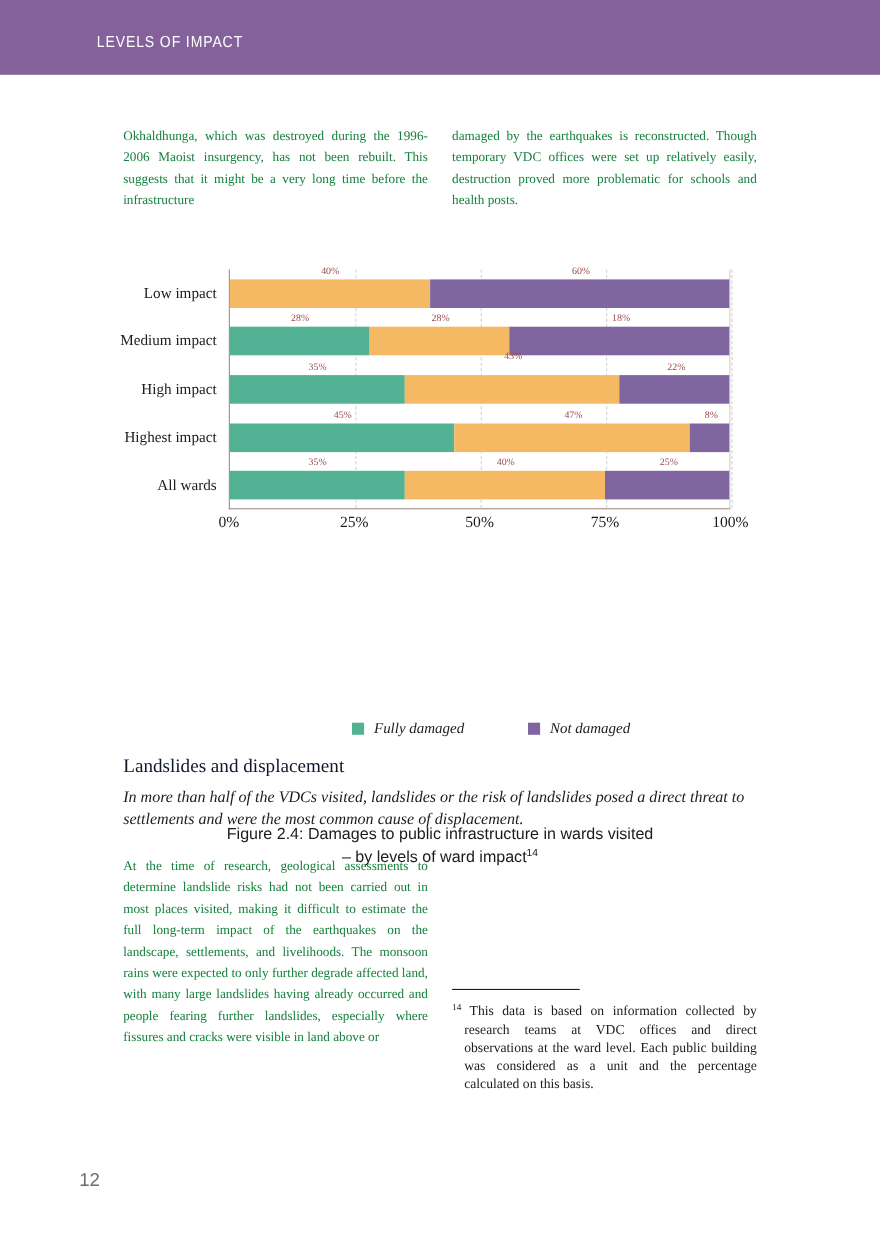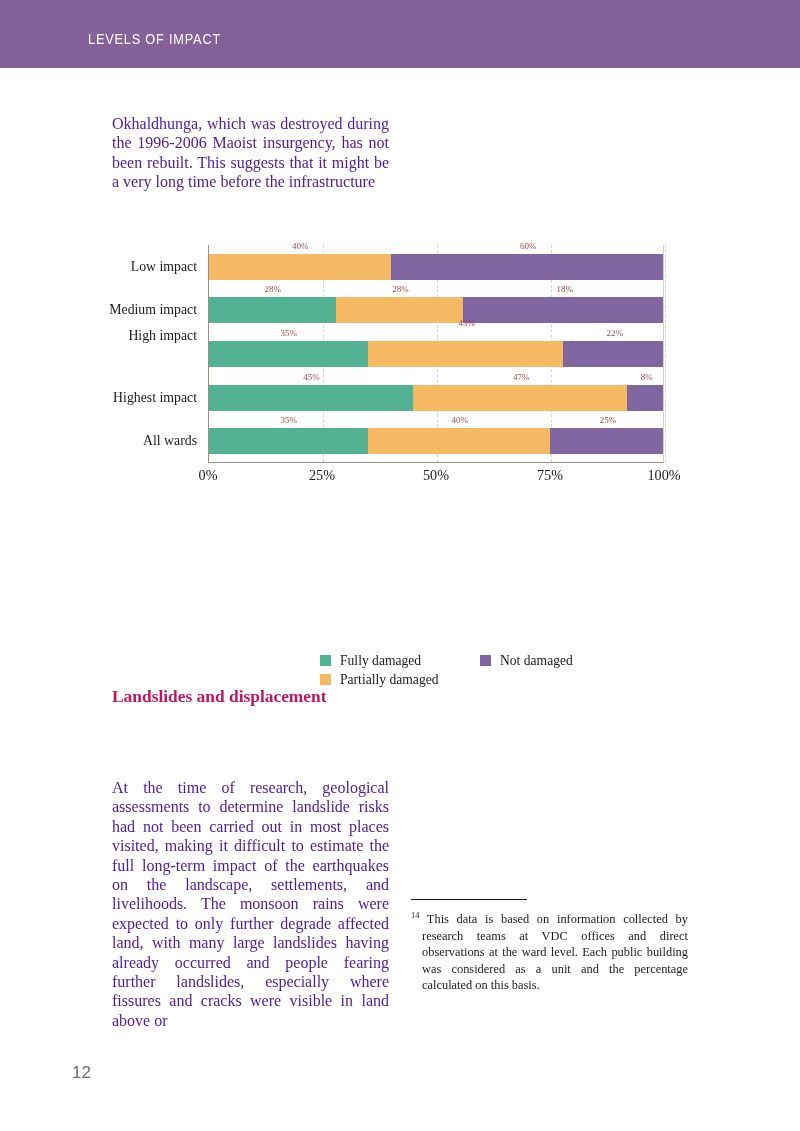--- a/index.html
+++ b/index.html
@@ -50,23 +50,23 @@
     width: 576px;
     display: flex;
     gap: 22px;
   }
   .col {
     width: 277px;
   }
   p.body {
     margin: 0;
     font-family: "Liberation Serif", serif;
-    font-size: 16px;
+    font-size: 12px;
     line-height: 19.4px;
-    color: #4c1d95;
+    color: #15803d;
     text-align: justify;
     -webkit-hyphens: none;
     hyphens: none;
   }
   .cols-top { top: 46px; }
 
   
   .chart-block {
     position: absolute;
     left: 0;
@@ -147,22 +147,23 @@
     position: absolute;
     left: 320px;
     top: 418px;
     width: 330px;
     font-family: "Liberation Serif", serif;
     font-size: 13.6px;
     color: #1b1b1b;
   }
   .legend-row {
     display: flex;
-    align-items: center;
+    align-items: flex-end;
     height: 19px;
+    font-style: italic;
   }
   .legend-item {
     display: flex;
     align-items: center;
   }
   .legend-item.first { width: 160px; }
   .swatch {
     width: 11px;
     height: 11px;
     margin-right: 9px;
@@ -190,22 +191,22 @@
     line-height: 0;
   }
 
   
   .sec-heading {
     position: absolute;
     left: 112px;
     top: 618px;
     font-family: "Liberation Serif", serif;
     font-size: 17.4px;
-    font-weight: bold;
-    color: #be185d;
+    font-weight: normal;
+    color: #0f172a;
   }
   .sec-standfirst {
     position: absolute;
     left: 112px;
     top: 648px;
     width: 578px;
     font-family: "Liberation Serif", serif;
     font-style: italic;
     font-size: 14.6px;
     line-height: 19.6px;
@@ -257,20 +258,23 @@
 
 <div class="header-band">
   <div class="header-title">LEVELS OF IMPACT</div>
 </div>
 
 <div class="page">
 
   <div class="cols cols-top">
     <div class="col">
       <p class="body">Okhaldhunga, which was destroyed during the 1996-2006 Maoist insurgency, has not been rebuilt. This suggests that it might be a very long time before the infrastructure</p>
+    </div>
+    <div class="col">
+      <p class="body">damaged by the earthquakes is reconstructed. Though temporary VDC offices were set up relatively easily, destruction proved more problematic for schools and health posts.</p>
     </div>
   </div>
 
   <div class="chart-block">
     <div class="chart">
       <div class="plot" id="plot-area">
           <div class="gridline" style="left: 114px;"></div>
           <div class="gridline" style="left: 228px;"></div>
           <div class="gridline" style="left: 342px;"></div>
           <div class="gridline" style="left: 456px;"></div>
@@ -283,21 +287,21 @@
           </div>
           <div class="cat-label" style="top: 52.4px;">Medium impact</div>
           <div class="dlabel" style="left: 63.84px; top: 39.4px;">28%</div>
           <div class="dlabel" style="left: 191.52px; top: 39.4px;">28%</div>
           <div class="dlabel" style="left: 355.68px; top: 39.4px;">18%</div>
           <div class="bar-row" style="top: 52.4px;">
             <div class="seg fully" style="width: 127.68px;"></div>
             <div class="seg partially" style="width: 127.68px;"></div>
             <div class="seg not" style="width: 200.64px;"></div>
           </div>
-          <div class="cat-label" style="top: 78px;">High impact</div>
+          <div class="cat-label" style="top: 96px;">High impact</div>
           <div class="dlabel" style="left: 79.8px; top: 83px;">35%</div>
           <div class="dlabel" style="left: 257.64px; top: 73px;">43%</div>
           <div class="dlabel" style="left: 405.84px; top: 83px;">22%</div>
           <div class="bar-row" style="top: 96px;">
             <div class="seg fully" style="width: 159.6px;"></div>
             <div class="seg partially" style="width: 196.08px;"></div>
             <div class="seg not" style="width: 100.32px;"></div>
           </div>
           <div class="cat-label" style="top: 139.6px;">Highest impact</div>
           <div class="dlabel" style="left: 102.6px; top: 126.6px;">45%</div>
@@ -331,31 +335,30 @@
       <div class="legend-row">
         <div class="legend-item first">
           <span class="swatch fully"></span>
           <span>Fully damaged</span>
         </div>
         <div class="legend-item">
           <span class="swatch not"></span>
           <span>Not damaged</span>
         </div>
       </div>
-      <div class="legend-row">
-        <div class="legend-item first">
-          <span class="swatch partially"></span>
-          <span>Partially damaged</span>
-        </div>
-      </div>
-    </div>
-
+    </div>
+
+    <div class="caption">
+      <span>Figure 2.4: Damages to public infrastructure in wards visited</span><br>
+      <span>– by levels of ward impact</span><sup>14</sup>
+    </div>
   </div>
 
   <div class="sec-heading">Landslides and displacement</div>
+  <div class="sec-standfirst">In more than half of the VDCs visited, landslides or the risk of landslides posed a direct threat to settlements and were the most common cause of displacement.</div>
 
   <div class="cols cols-bottom">
     <div class="col">
       <p class="body">At the time of research, geological assessments to determine landslide risks had not been carried out in most places visited, making it difficult to estimate the full long-term impact of the earthquakes on the landscape, settlements, and livelihoods. The monsoon rains were expected to only further degrade affected land, with many large landslides having already occurred and people fearing further landslides, especially where fissures and cracks were visible in land above or</p>
     </div>
   </div>
 
   <div class="footnote">
     <div class="footnote-rule"></div>
     <div class="footnote-text"><sup>14</sup><span> This data is based on information collected by research teams at VDC offices and direct observations at the ward level. Each public building was considered as a unit and the percentage calculated on this basis.</span></div>

